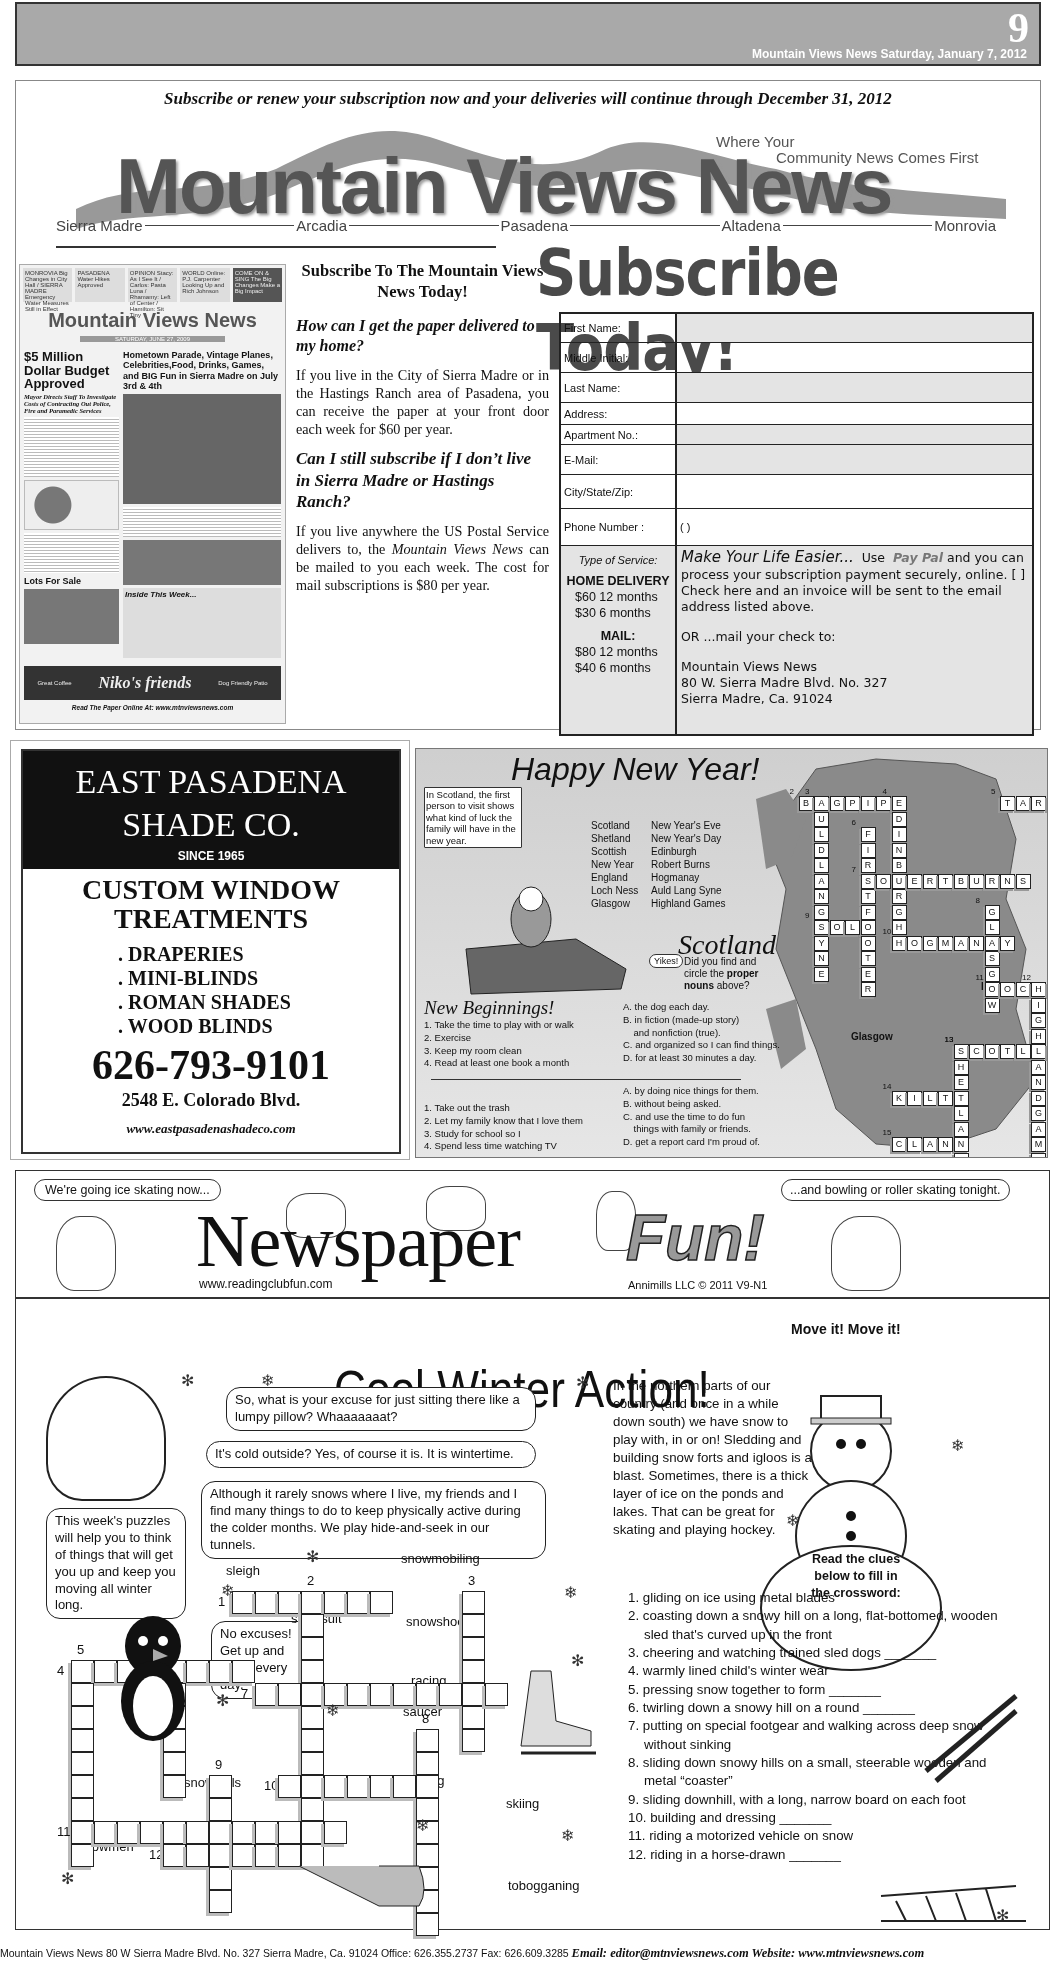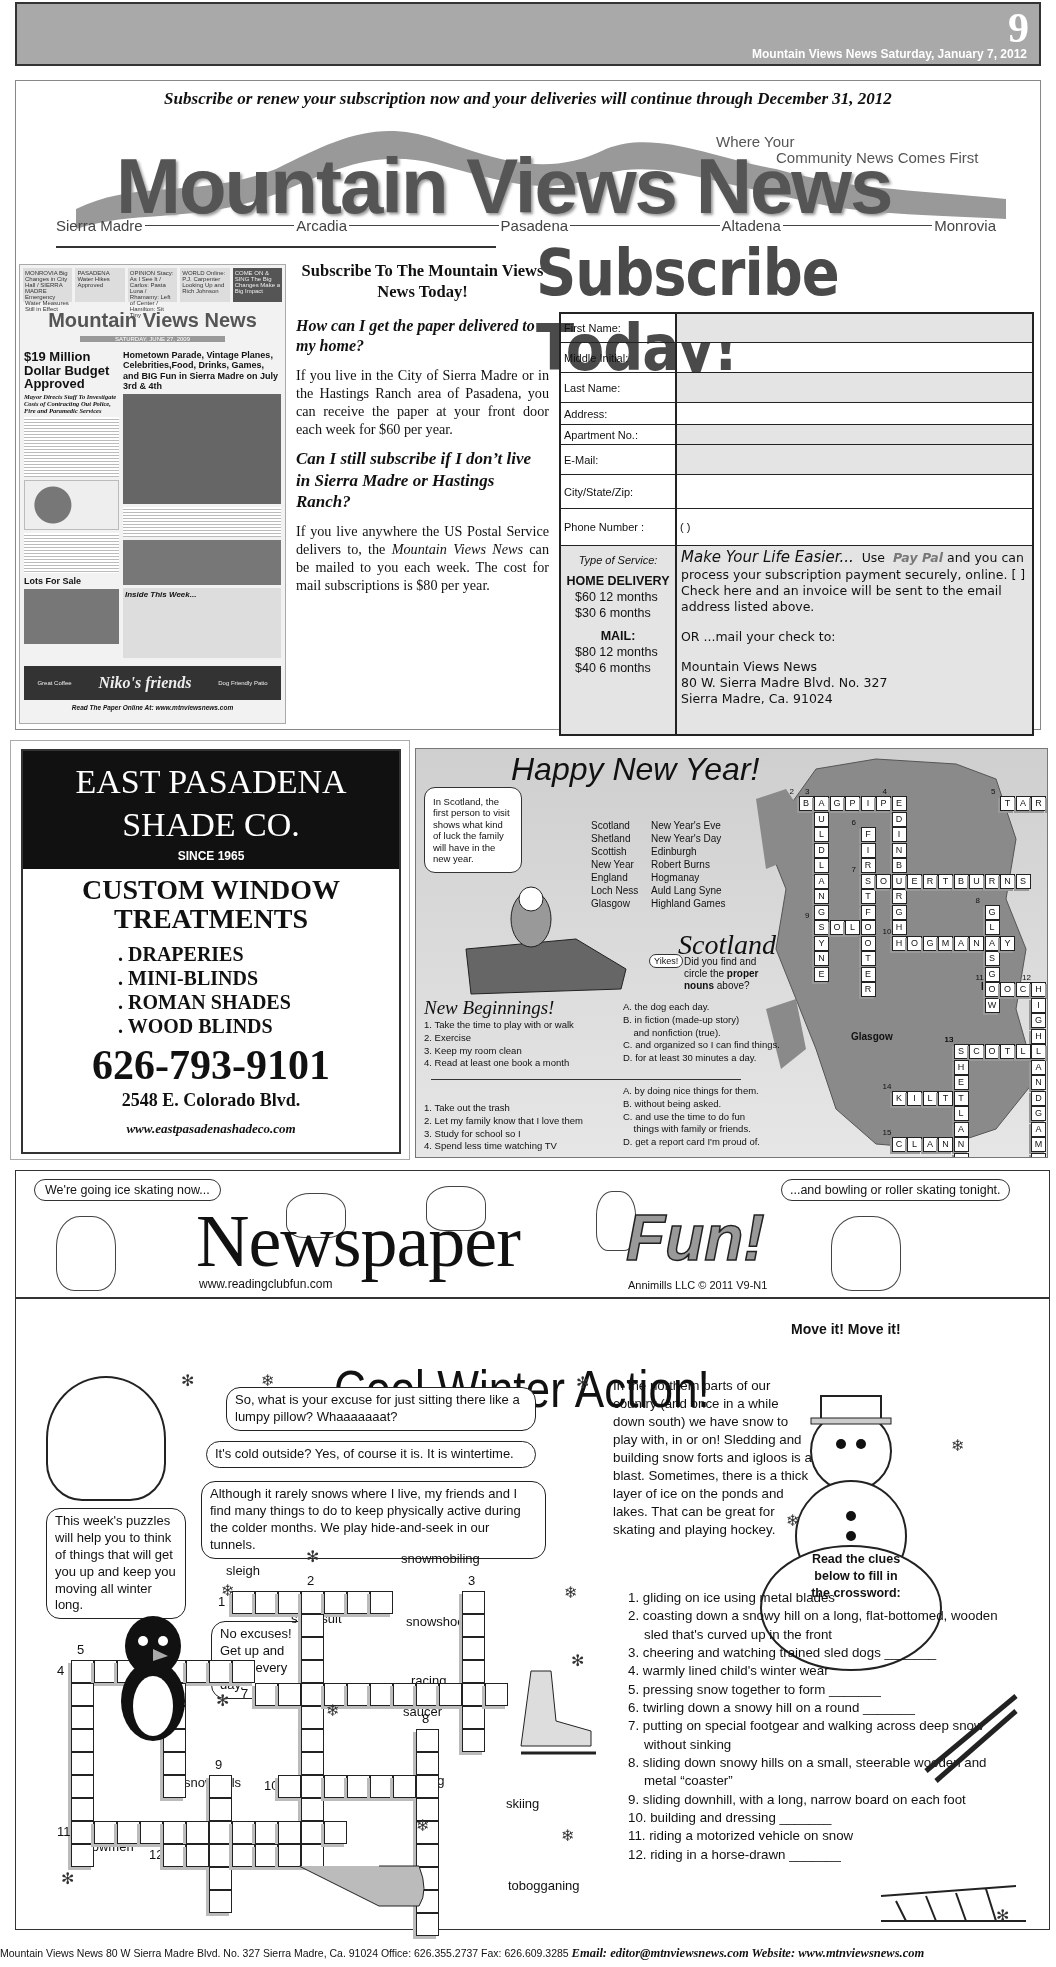--- a/index.html
+++ b/index.html
@@ -78,21 +78,21 @@
   .shade-top .since { font-family: "Liberation Sans", sans-serif; font-weight: bold; font-size: 12px; margin-top: 3px; }
   .shade-custom { font-size: 28px; font-weight: bold; line-height: 1.05; margin-top: 6px; }
   .shade-list { text-align: left; margin-left: 95px; font-size: 20px; font-weight: bold; line-height: 1.2; margin-top: 8px; }
   .shade-phone { font-size: 42px; font-weight: bold; margin-top: 4px; line-height: 1.1; }
   .shade-addr { font-size: 18px; font-weight: bold; line-height: 1.4; }
   .shade-url { font-size: 13px; font-style: italic; font-weight: bold; margin-top: 8px; }
 
   
   .hny { left: 415px; top: 748px; width: 633px; height: 410px; border: 1px solid #777; background: linear-gradient(#cfcfcf, #e6e6e6); overflow: hidden; }
   .hny-title { left: 95px; top: 2px; font-family: Liberation Sans, sans-serif; font-style: italic; font-size: 32px; }
-  .hny-bubble { left: 8px; top: 38px; width: 98px; background: #fff; border: 1.5px solid #333; border-radius: 11px; font-size: 9.5px; padding: 8px; line-height: 1.2; }
+  .hny-bubble { left: 8px; top: 38px; width: 98px; background: #fff; border: 1.5px solid #333; border-radius: 1px; font-size: 9.5px; padding: 1px; line-height: 1.2; }
   .hny-words { left: 175px; top: 70px; font-size: 10px; line-height: 1.3; display: grid; grid-template-columns: 60px 85px; column-gap: 0; }
   .hny-boot { left: 40px; top: 130px; width: 180px; height: 120px; }
   .hny-scot { left: 262px; top: 180px; font-family: "Liberation Serif", serif; font-style: italic; font-size: 28px; }
   .hny-yikes { left: 233px; top: 205px; background: #fff; border: 1px solid #333; border-radius: 10px; font-size: 9px; padding: 1px 4px; }
   .hny-find { left: 268px; top: 207px; font-size: 10px; line-height: 1.2; width: 90px; }
   .hny-nb { left: 8px; top: 248px; font-family: "Liberation Serif", serif; font-style: italic; font-size: 19px; }
   .match { font-size: 9.5px; line-height: 1.35; }
   .match-l1 { left: 8px; top: 270px; }
   .match-r1 { left: 207px; top: 252px; }
   .match-l2 { left: 8px; top: 353px; }
@@ -173,21 +173,21 @@
       <div class="t-tab"><span>MONROVIA Big Changes in City Hall / SIERRA MADRE Emergency Water Measures Still in Effect</span></div>
       <div class="t-tab"><span>PASADENA Water Hikes Approved</span></div>
       <div class="t-tab"><span>OPINION Stacy: As I See It / Carlos: Pasta Luna / Rhamamy: Left of Center / Hamilton: Sit Tiny</span></div>
       <div class="t-tab"><span>WORLD Online: P.J. Carpenter Looking Up and Rich Johnson</span></div>
       <div class="t-tab" style="background:#555;color:#eee"><span>COME ON &amp; SING The Big Changes Make a Big Impact</span></div>
     </div>
     <div class="t-logo">Mountain Views News</div>
     <div class="t-date">SATURDAY, JUNE 27, 2009</div>
     <div class="t-cols">
       <div class="t-left">
-        <div class="t-h1">$19 Million Dollar Budget Approved</div>
+        <div class="t-h1">$5 Million Dollar Budget Approved</div>
         <div class="t-sub">Mayor Directs Staff To Investigate Costs of Contracting Out Police, Fire and Paramedic Services</div>
         <div class="t-lines"></div>
         <div class="t-pie"></div>
         <div class="t-lines" style="height:40px"></div>
         <div class="t-lots">Lots For Sale</div>
         <div class="t-photo2"></div>
       </div>
       <div class="t-right">
         <div class="t-h2">Hometown Parade, Vintage Planes, Celebrities,Food, Drinks, Games, and BIG Fun in Sierra Madre on July 3rd &amp; 4th</div>
         <div class="t-photo"></div>

